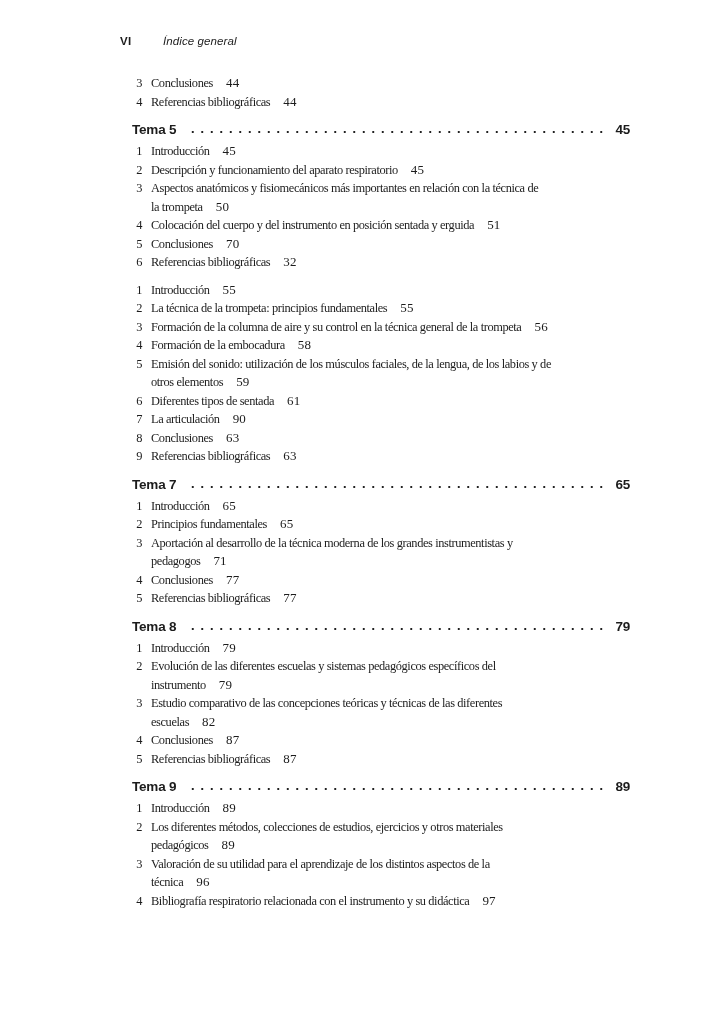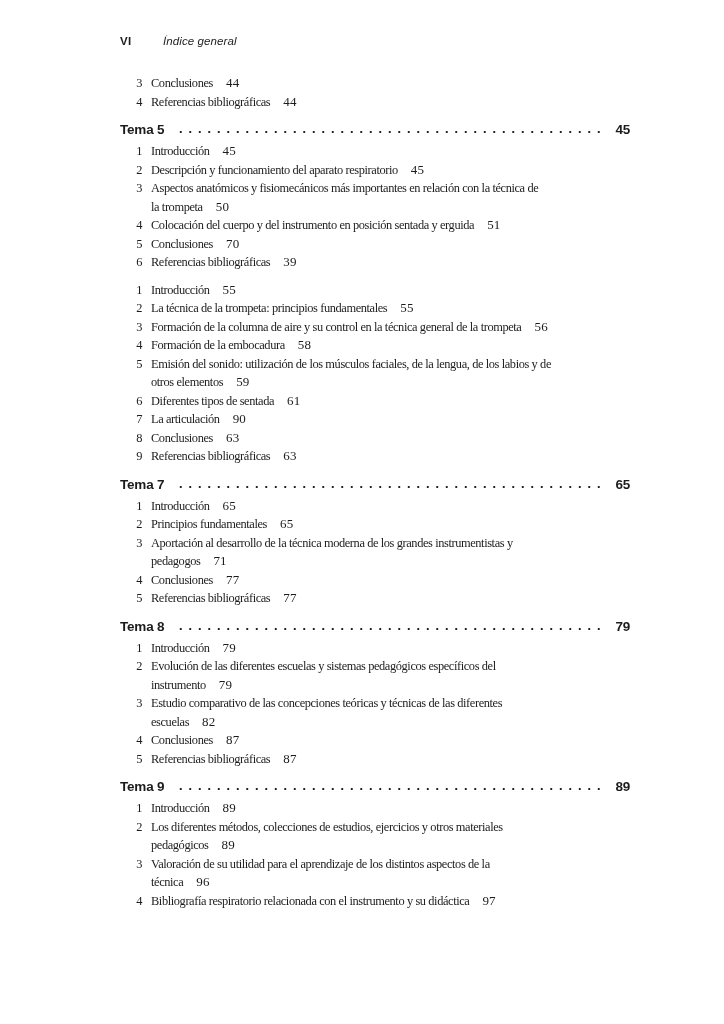--- a/index.html
+++ b/index.html
@@ -66,20 +66,21 @@
   .toc-section { margin-top: 9px; }
   .sec-head {
     display: flex;
     align-items: baseline;
     line-height: 20px;
     margin-bottom: 2px;
     font-family: "Liberation Sans", sans-serif;
     font-weight: bold;
     font-size: 13.5px;
     letter-spacing: -0.2px;
+    margin-left: 12px;
   }
   .sec-title { white-space: nowrap; }
   .sec-page { white-space: nowrap; }
   .leader {
     flex: 1 1 auto;
     height: 12px;
     background-image: radial-gradient(circle, #222222 1.1px, rgba(0,0,0,0) 1.35px);
     background-size: 9.5px 4px;
     background-position: left 2px bottom 0px;
     background-repeat: repeat-x;
@@ -140,21 +141,21 @@
         </div>
         <div class="toc-item">
           <span class="item-num">5</span>
           <div class="item-text">
             <div class="item-line"><span class="line-text">Conclusiones</span><span class="pg">70</span></div>
           </div>
         </div>
         <div class="toc-item">
           <span class="item-num">6</span>
           <div class="item-text">
-            <div class="item-line"><span class="line-text">Referencias bibliográficas</span><span class="pg">39</span></div>
+            <div class="item-line"><span class="line-text">Referencias bibliográficas</span><span class="pg">32</span></div>
           </div>
         </div>
       </div>
       <div class="toc-section">
         <div class="toc-item">
           <span class="item-num">1</span>
           <div class="item-text">
             <div class="item-line"><span class="line-text">Introducción</span><span class="pg">55</span></div>
           </div>
         </div>

